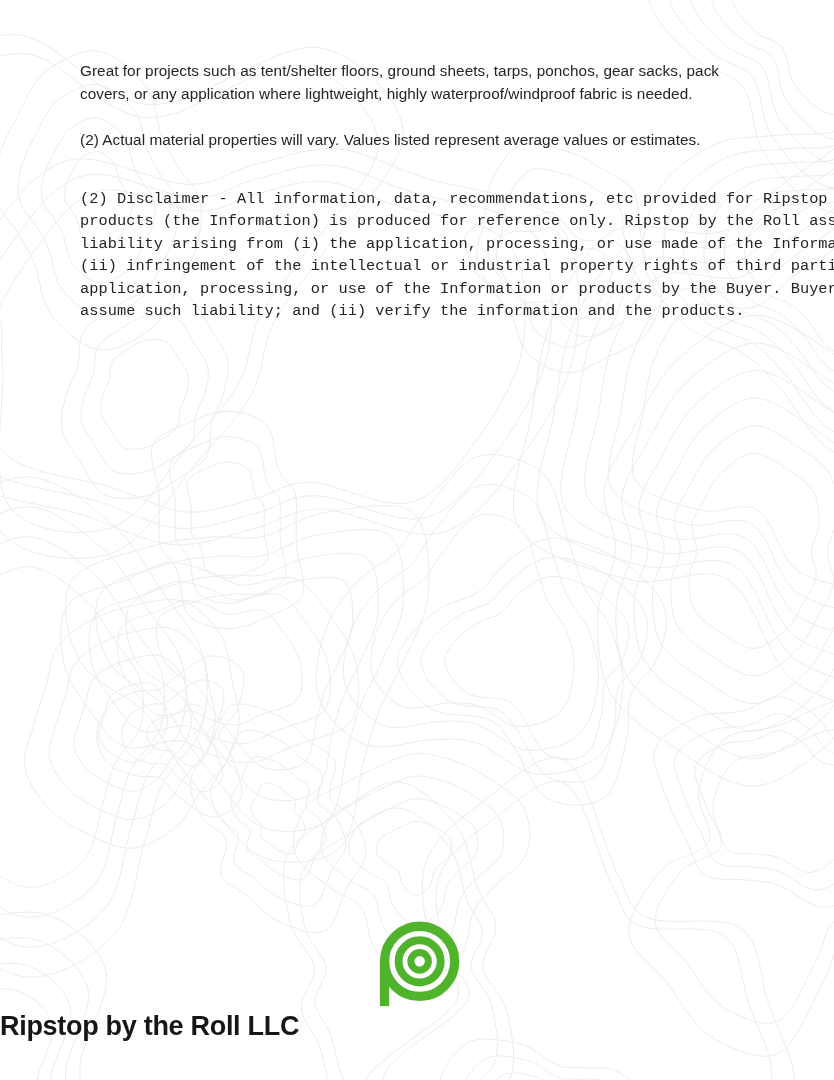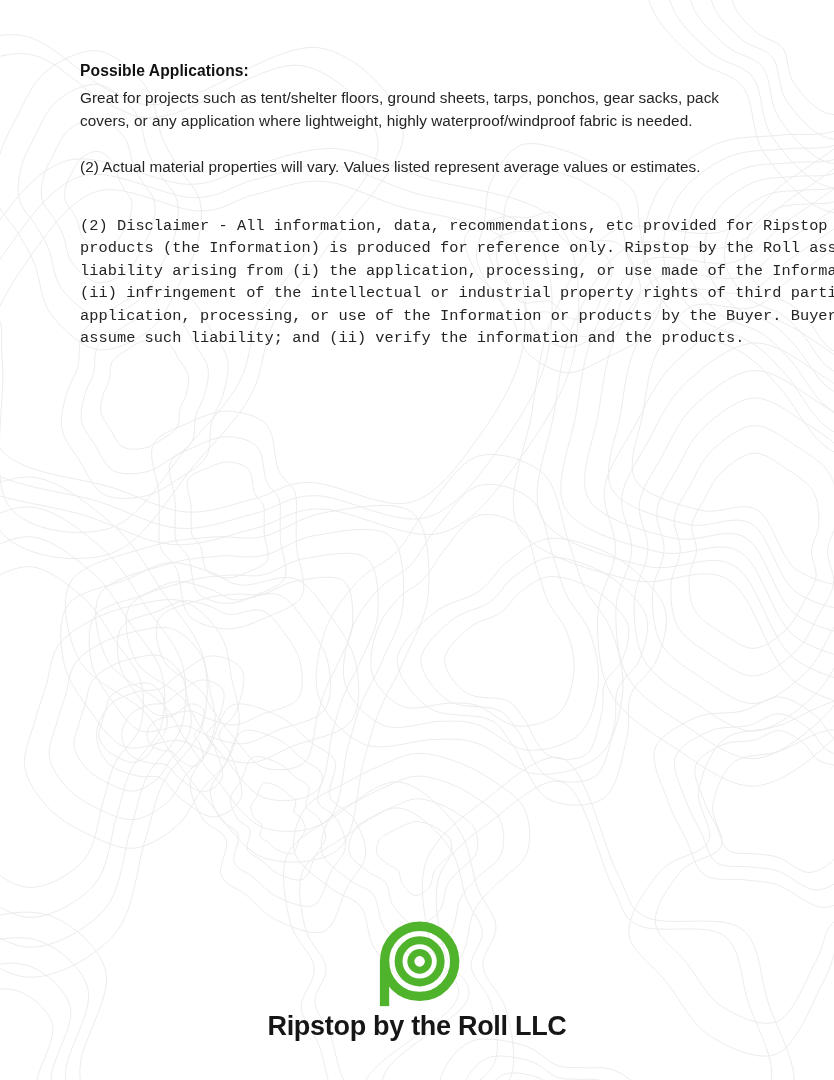--- a/index.html
+++ b/index.html
@@ -38,21 +38,20 @@
     margin: 0;
     white-space: pre;      
     letter-spacing: 0.05px;
   }
   .para.intro      { margin-top: 0; }
   .para.note       { margin-top: 24px; }
   .para.disclaimer { margin-top: 36px; font-family: Liberation Mono, monospace; }
   .footer {
     position: absolute;
     left: 0; right: 0; top: 921px;
-    text-align: center;
     z-index: 1;
   }
   .logo {
     display: block;
     width: 88px; height: 86px;
     margin: 0 auto;
   }
   .logo .lg-ring { fill: none; }
   .company-name {
     margin-top: 4px;
@@ -153,21 +152,20 @@
     <path d="M 927.8 4.2 C 936.7 18.6, 956.7 40.9, 957.3 58.4 C 957.9 75.8, 944.5 96.9, 931.5 109.1 C 918.5 121.3, 896.8 126.6, 879.3 131.4 C 861.8 136.1, 842.1 142.7, 826.6 137.6 C 811.2 132.5, 795.6 114.1, 786.6 100.8 C 777.6 87.6, 780.3 68.2, 772.9 58.0 C 765.4 47.7, 751.8 48.3, 741.8 39.4 C 731.8 30.4, 717.7 18.0, 712.7 4.2 C 707.8 -9.6, 710.7 -25.7, 712.1 -43.2 C 713.5 -60.8, 712.0 -85.3, 721.2 -101.2 C 730.5 -117.1, 749.9 -136.3, 767.5 -138.6 C 785.0 -141.0, 810.5 -124.2, 826.6 -115.5 C 842.7 -106.8, 853.0 -95.2, 864.2 -86.4 C 875.3 -77.6, 886.9 -72.5, 893.6 -62.7 C 900.3 -53.0, 898.6 -39.1, 904.3 -27.9 C 910.0 -16.8, 919.0 -10.2, 927.8 4.2 Z" fill="none" stroke="#ececec" stroke-width="1"></path>
     <path d="M 909.3 4.2 C 916.5 16.0, 932.9 34.2, 933.4 48.4 C 933.9 62.7, 922.9 80.0, 912.3 89.9 C 901.7 99.8, 883.9 104.2, 869.7 108.1 C 855.4 112.0, 839.2 117.3, 826.6 113.1 C 814.0 109.0, 801.3 94.0, 793.9 83.1 C 786.6 72.3, 788.8 56.5, 782.7 48.1 C 776.6 39.8, 765.5 40.2, 757.3 32.9 C 749.1 25.6, 737.6 15.5, 733.6 4.2 C 729.6 -7.0, 731.9 -20.2, 733.1 -34.5 C 734.2 -48.9, 733.0 -68.9, 740.5 -81.9 C 748.1 -94.9, 764.0 -110.5, 778.3 -112.5 C 792.6 -114.4, 813.5 -100.6, 826.6 -93.5 C 839.8 -86.4, 848.2 -77.0, 857.3 -69.8 C 866.4 -62.6, 875.9 -58.4, 881.3 -50.5 C 886.8 -42.5, 885.4 -31.2, 890.0 -22.1 C 894.7 -12.9, 902.1 -7.5, 909.3 4.2 Z" fill="none" stroke="#ececec" stroke-width="1"></path>
     <path d="M 656.8 659.7 C 651.0 673.7, 636.0 681.2, 631.0 694.4 C 625.9 707.7, 631.0 721.9, 626.6 739.1 C 622.2 756.4, 617.6 788.0, 604.3 797.8 C 591.1 807.7, 562.5 807.2, 547.1 798.3 C 531.8 789.3, 522.0 757.4, 512.2 744.2 C 502.3 731.0, 501.5 725.0, 487.8 719.0 C 474.1 713.1, 444.9 718.2, 429.8 708.3 C 414.7 698.4, 396.6 675.6, 397.3 659.7 C 398.0 643.8, 420.4 624.2, 434.0 612.8 C 447.6 601.5, 466.8 599.9, 478.9 591.5 C 491.1 583.1, 495.4 570.9, 506.7 562.2 C 518.1 553.4, 532.6 541.3, 547.1 538.8 C 561.6 536.4, 579.0 541.8, 593.7 547.2 C 608.5 552.6, 623.5 560.8, 635.5 571.4 C 647.4 582.0, 661.9 596.0, 665.4 610.7 C 669.0 625.4, 662.5 645.8, 656.8 659.7 Z" fill="none" stroke="#ececec" stroke-width="1"></path>
     <path d="M 639.5 659.7 C 634.7 671.5, 622.0 677.8, 617.8 689.0 C 613.5 700.1, 617.8 712.1, 614.1 726.6 C 610.3 741.2, 606.5 767.8, 595.3 776.1 C 584.2 784.4, 560.1 784.0, 547.1 776.5 C 534.2 768.9, 526.0 742.0, 517.7 730.9 C 509.3 719.7, 508.7 714.7, 497.1 709.7 C 485.6 704.7, 461.0 709.0, 448.3 700.7 C 435.6 692.3, 420.3 673.1, 420.9 659.7 C 421.5 646.3, 440.3 629.8, 451.8 620.2 C 463.3 610.6, 479.5 609.3, 489.7 602.2 C 499.9 595.1, 503.5 584.9, 513.1 577.5 C 522.7 570.1, 534.9 560.0, 547.1 557.9 C 559.4 555.8, 574.0 560.3, 586.4 564.9 C 598.8 569.5, 611.5 576.4, 621.5 585.3 C 631.6 594.2, 643.8 606.0, 646.8 618.4 C 649.8 630.8, 644.3 647.9, 639.5 659.7 Z" fill="none" stroke="#ececec" stroke-width="1"></path>
     <path d="M 622.2 659.7 C 618.3 669.3, 608.0 674.4, 604.6 683.5 C 601.1 692.6, 604.6 702.3, 601.6 714.1 C 598.5 725.9, 595.4 747.6, 586.3 754.3 C 577.3 761.1, 557.7 760.8, 547.1 754.6 C 536.6 748.5, 530.0 726.6, 523.2 717.6 C 516.4 708.5, 515.9 704.5, 506.5 700.4 C 497.1 696.3, 477.1 699.8, 466.7 693.0 C 456.4 686.2, 444.0 670.6, 444.5 659.7 C 445.0 648.8, 460.3 635.4, 469.6 627.6 C 478.9 619.8, 492.1 618.8, 500.4 613.0 C 508.7 607.2, 511.7 598.9, 519.5 592.9 C 527.3 586.9, 537.2 578.6, 547.1 576.9 C 557.1 575.2, 569.0 578.9, 579.1 582.6 C 589.2 586.3, 599.5 592.0, 607.6 599.2 C 615.8 606.5, 625.7 616.1, 628.2 626.1 C 630.6 636.2, 626.2 650.1, 622.2 659.7 Z" fill="none" stroke="#ececec" stroke-width="1"></path>
     <path d="M 634.2 271.0 C 634.8 280.4, 625.9 290.4, 621.7 300.0 C 617.5 309.6, 616.4 322.6, 609.1 328.6 C 601.9 334.5, 588.0 338.2, 578.4 335.8 C 568.8 333.3, 558.9 317.4, 551.5 313.6 C 544.2 309.8, 541.1 313.1, 534.1 313.0 C 527.1 313.0, 515.6 316.4, 509.3 313.2 C 503.0 310.0, 501.9 300.9, 496.3 293.8 C 490.6 286.8, 480.5 280.7, 475.4 271.0 C 470.2 261.2, 461.7 244.2, 465.6 235.4 C 469.4 226.5, 488.0 221.0, 498.6 218.0 C 509.2 215.0, 520.5 218.2, 529.3 217.3 C 538.1 216.4, 544.9 210.5, 551.5 212.5 C 558.1 214.4, 563.8 224.4, 568.9 229.0 C 574.1 233.5, 574.4 237.5, 582.6 239.9 C 590.8 242.3, 609.4 238.2, 618.0 243.4 C 626.6 248.6, 633.6 261.5, 634.2 271.0 Z" fill="none" stroke="#ececec" stroke-width="1"></path>
     <path d="M 612.1 271.0 C 612.6 277.9, 606.0 285.2, 603.0 292.3 C 599.9 299.3, 599.1 308.8, 593.8 313.2 C 588.5 317.6, 578.3 320.3, 571.2 318.5 C 564.2 316.6, 556.9 305.0, 551.5 302.2 C 546.1 299.5, 543.9 301.9, 538.8 301.8 C 533.6 301.8, 525.2 304.3, 520.6 301.9 C 516.0 299.6, 515.2 292.9, 511.0 287.7 C 506.9 282.6, 499.4 278.1, 495.7 271.0 C 491.9 263.8, 485.7 251.3, 488.5 244.9 C 491.3 238.4, 504.9 234.4, 512.7 232.1 C 520.5 229.9, 528.8 232.3, 535.2 231.6 C 541.7 230.9, 546.7 226.6, 551.5 228.1 C 556.4 229.5, 560.5 236.8, 564.3 240.2 C 568.1 243.5, 568.3 246.4, 574.3 248.2 C 580.3 249.9, 594.0 247.0, 600.3 250.8 C 606.6 254.6, 611.7 264.0, 612.1 271.0 Z" fill="none" stroke="#ececec" stroke-width="1"></path>
   </svg>
 
 <div class="content">
-  <h1 class="doc-heading">Possible Applications:</h1>
 
   <p class="para intro">Great for projects such as tent/shelter floors, ground sheets, tarps, ponchos, gear sacks, pack
 covers, or any application where lightweight, highly waterproof/windproof fabric is needed.</p>
 
   <p class="para note">(2) Actual material properties will vary. Values listed represent average values or estimates.</p>
 
   <p class="para disclaimer">(2) Disclaimer - All information, data, recommendations, etc provided for Ripstop by the Roll
 products (the Information) is produced for reference only. Ripstop by the Roll assumes no
 liability arising from (i) the application, processing, or use made of the Information or products;
 (ii) infringement of the intellectual or industrial property rights of third parties by reason of the

